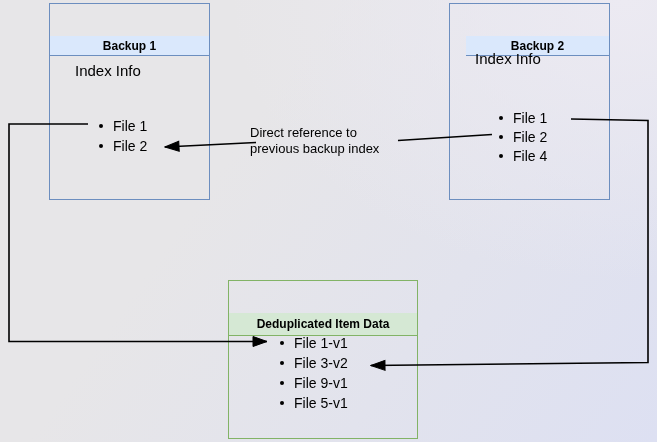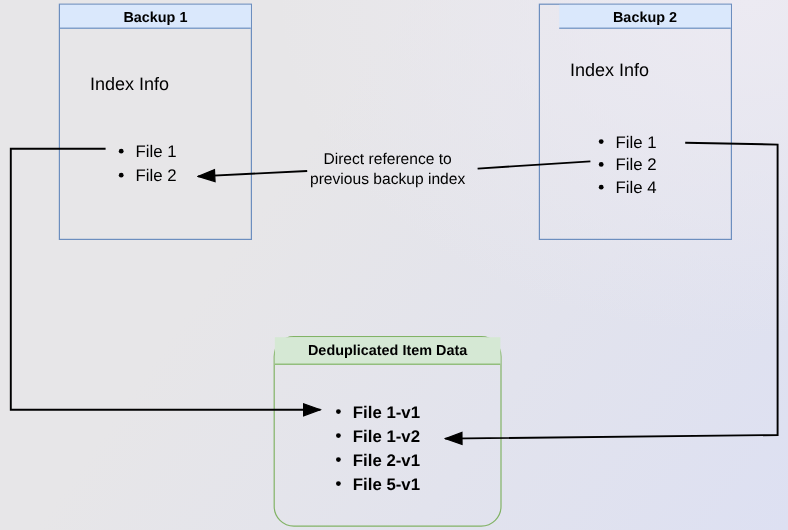--- a/index.html
+++ b/index.html
@@ -14,41 +14,42 @@
       linear-gradient(125deg, var(--bg_a) 0%, var(--bg_a) 35%, var(--bg_c) 100%);
   }
   .box { position:absolute; box-sizing:border-box; border:1px solid; background:transparent; }
   .box.blue  { border-color:var(--blue_border); }
   .box.green { border-color:var(--green_border); }
   .box-header {
     box-sizing:border-box; width:100%;
     display:flex; align-items:center; justify-content:center;
     font-weight:bold; font-size:12px;
     border-bottom:1px solid;
+    margin-top:32px;
   }
   .blue  .box-header { background:var(--blue_fill);  border-bottom-color:var(--blue_border);  height:20px; }
   .green .box-header { background:var(--green_fill); border-bottom-color:var(--green_border); height:23px; }
   .subtitle { position:absolute; font-size:15px; white-space:nowrap; }
   #backup1-subtitle { left:25px; top:58px; }
   #backup2-subtitle { left:25px; top:46px; }
   .file-list { position:absolute; left:0; right:0; }
   #backup1-list { top:112px; padding-left:49px; }
   #backup2-list { top:104px; padding-left:49px; }
   #dedup-list   { top:52px;  padding-left:51px; }
   .li { display:flex; align-items:center; font-size:14px; }
   #backup1-list .li { height:20px; }
   #backup2-list .li { height:19px; }
-  #dedup-list   .li { height:20px;font-weight:bold; }
+  #dedup-list   .li { height:20px; }
   .bullet { width:4px; height:4px; border-radius:50%; background:var(--line); margin-right:10px; flex:0 0 auto; }
   #backup1 { left:49px;  top:3px;   width:161px; height:197px; }
   #backup2 { left:449px; top:3px;   width:161px; height:197px;padding-left:16px; }
-  #dedup   { left:228px; top:280px; width:190px; height:159px;border-radius:17px; }
+  #dedup   { left:228px; top:280px; width:190px; height:159px; }
   .annotation {
     position:absolute; left:250px; top:125px; width:146px;
-    text-align:center; font-size:13px; line-height:16px; z-index:2;
+    text-align:left; font-size:13px; line-height:16px; z-index:2;
   }
   svg.connectors { position:absolute; left:0; top:0; z-index:5; pointer-events:none; }
   svg.connectors path.wire { fill:none; stroke:var(--line); stroke-width:1.6px; }
 </style>
 </head>
 <body>
 
 <div class="canvas">
 
   <div class="box blue" id="backup1">
@@ -94,26 +95,26 @@
     <div class="box-header">Deduplicated Item Data</div>
     <div class="file-list" id="dedup-list">
 
         <div class="li">
           <span class="bullet"></span>
           <span class="li-text">File 1-v1</span>
         </div>
 
         <div class="li">
           <span class="bullet"></span>
-          <span class="li-text">File 1-v2</span>
+          <span class="li-text">File 3-v2</span>
         </div>
 
         <div class="li">
           <span class="bullet"></span>
-          <span class="li-text">File 2-v1</span>
+          <span class="li-text">File 9-v1</span>
         </div>
 
         <div class="li">
           <span class="bullet"></span>
           <span class="li-text">File 5-v1</span>
         </div>
       </div>
   </div>
 
   <div class="annotation">Direct reference to previous backup index</div>

